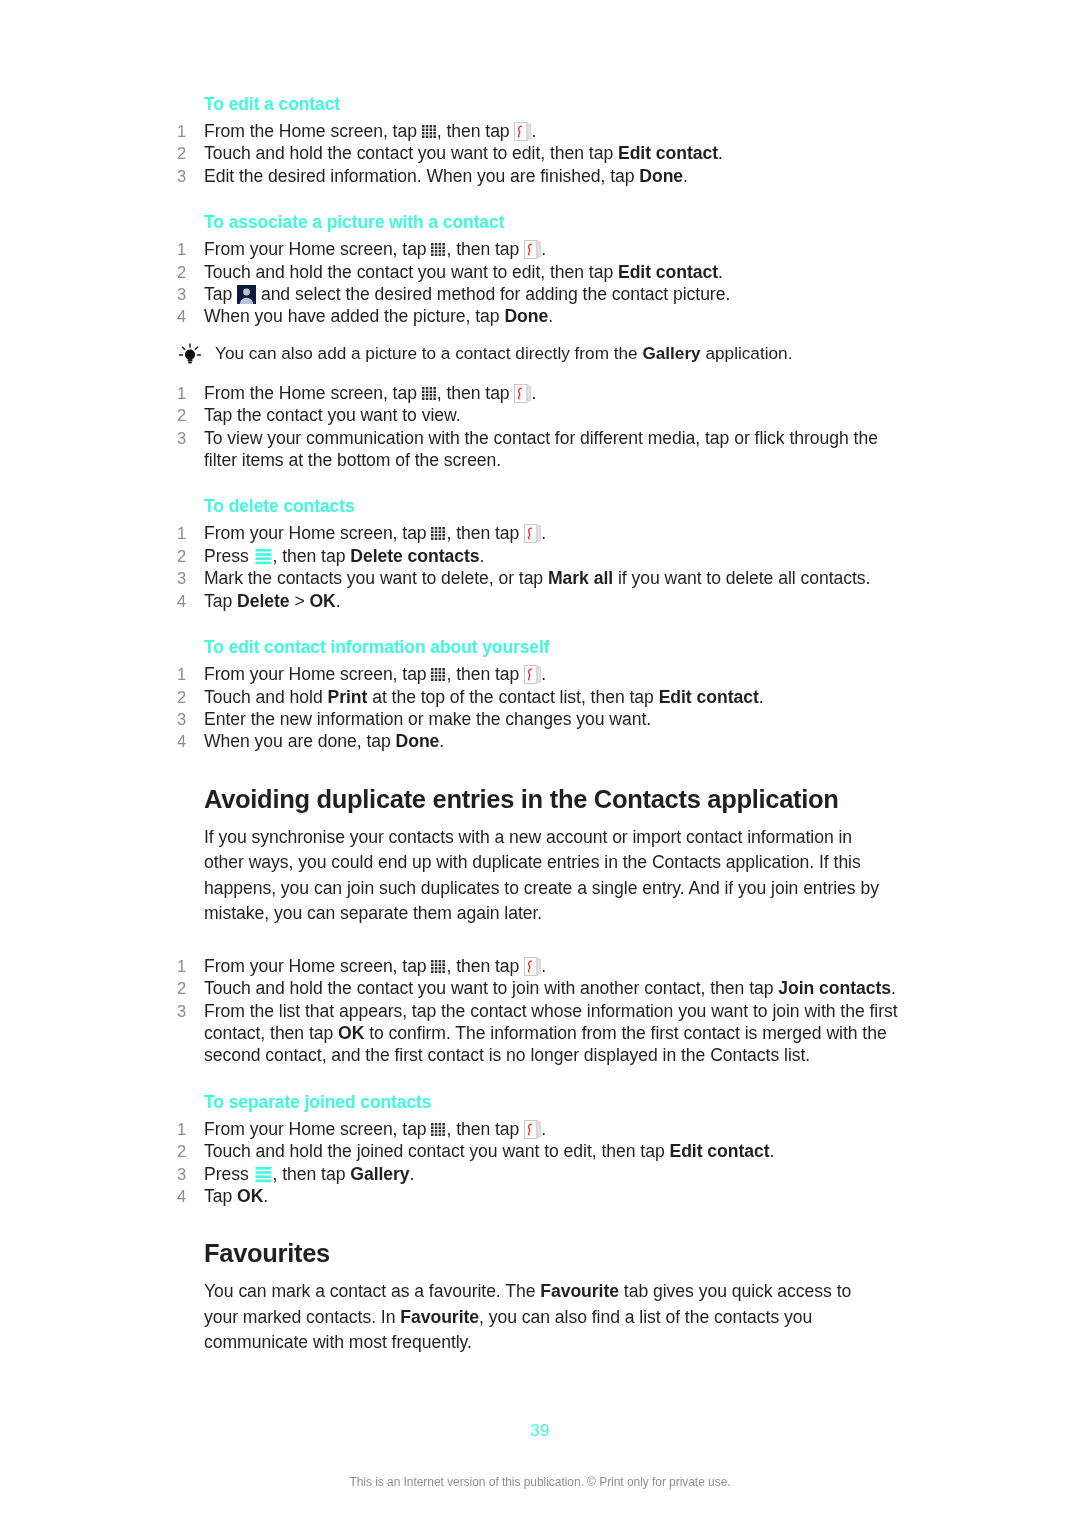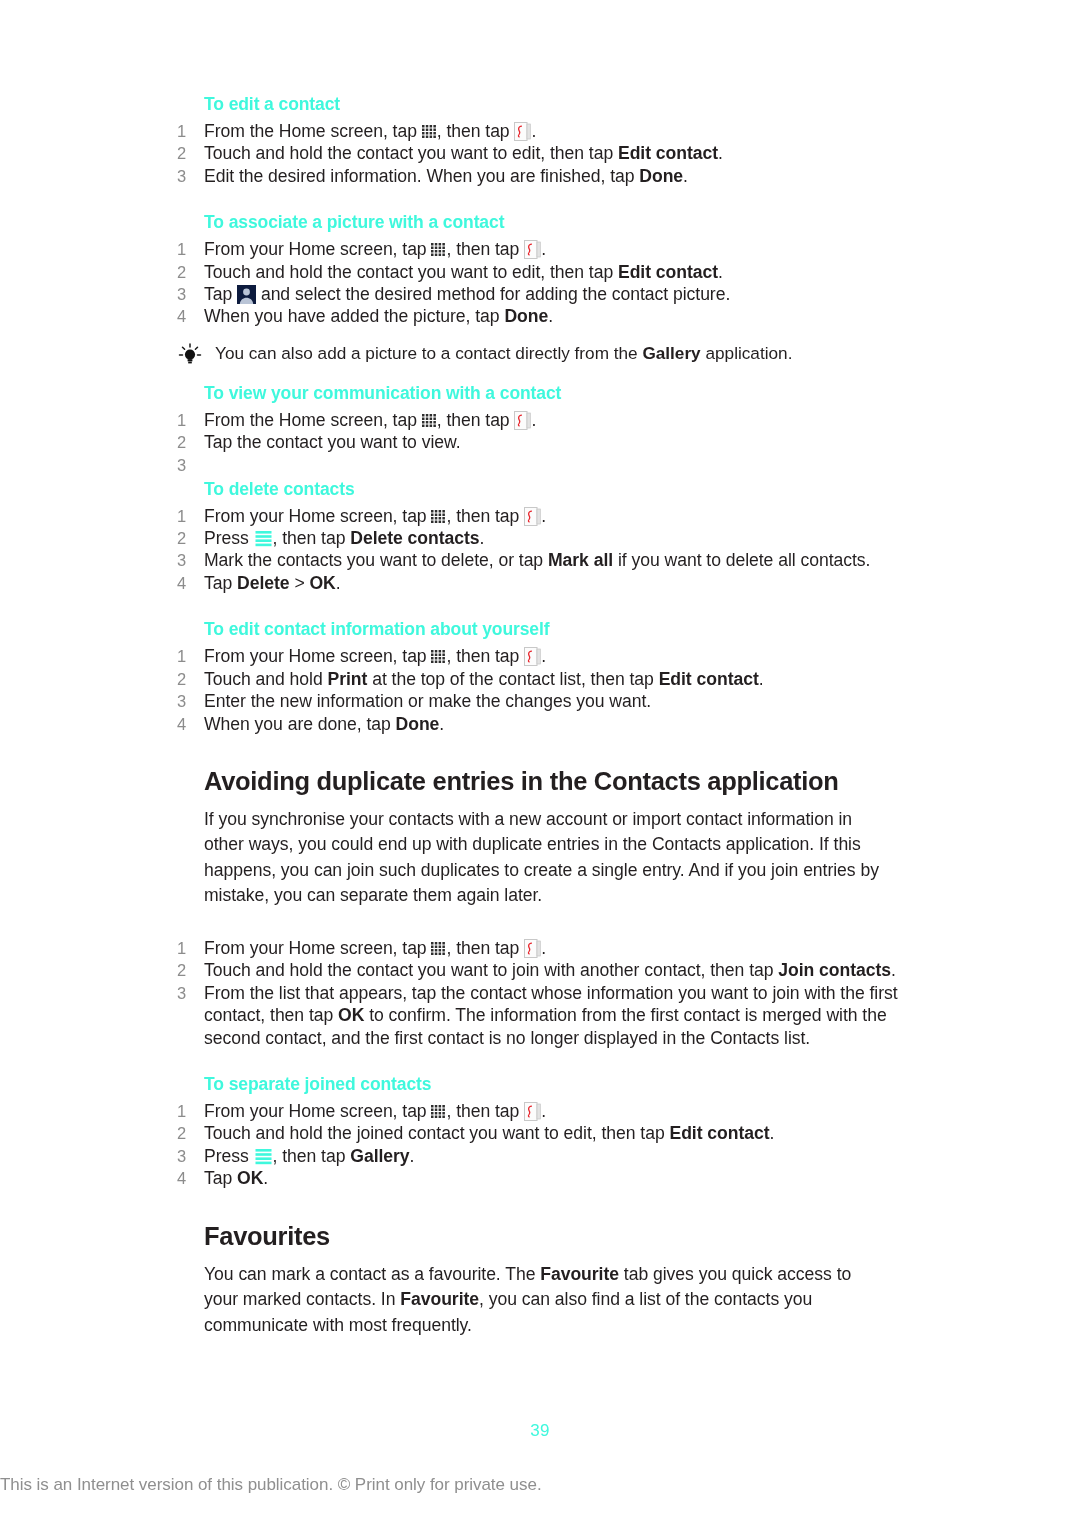--- a/index.html
+++ b/index.html
@@ -148,22 +148,22 @@
     text-align: center;
     font-size: 17px;
     color: #3ff8dd;
     letter-spacing: 0.2px;
   }
   .footer-note {
     position: absolute;
     top: 1475px;
     left: 0;
     width: 1080px;
-    text-align: left;
-    font-size: 17px;
+    text-align: center;
+    font-size: 12px;
     color: #8f8f8f;
     letter-spacing: -0.05px;
   }
 </style>
 </head>
 <body>
 
 <div class="page">
   <div class="content">
 
@@ -241,21 +241,20 @@
             <line x1="23.5" y1="12" x2="20.5" y2="12"></line>
           </g>
           <circle cx="13" cy="11.6" r="5.1" fill="#111111"></circle>
           <rect x="10.6" y="16.2" width="4.8" height="2.1" fill="#111111"></rect>
           <rect x="11.2" y="18.6" width="3.6" height="1.8" fill="#111111"></rect>
         </svg>
       </span>
       <span>You can also add a picture to a contact directly from the <b>Gallery</b> application.</span>
     </div>
 
-    <h3 class="proc-heading">To view your communication with a contact</h3>
     <ol class="steps">
         <li class="step"><span class="step-num">1</span><span>From the Home screen, tap <span class="icon-inline icon-appgrid" style="background: none;"><svg width="15" height="14" viewBox="0 0 15 14">
                 <rect x="0" y="0" width="2.5" height="2.5" fill="#2e2e2e"></rect>
                 <rect x="3.8" y="0" width="2.5" height="2.5" fill="#2e2e2e"></rect>
                 <rect x="7.6" y="0" width="2.5" height="2.5" fill="#2e2e2e"></rect>
                 <rect x="11.399999999999999" y="0" width="2.5" height="2.5" fill="#2e2e2e"></rect>
                 <rect x="0" y="3.5" width="2.5" height="2.5" fill="#2e2e2e"></rect>
                 <rect x="3.8" y="3.5" width="2.5" height="2.5" fill="#2e2e2e"></rect>
                 <rect x="7.6" y="3.5" width="2.5" height="2.5" fill="#2e2e2e"></rect>
                 <rect x="11.399999999999999" y="3.5" width="2.5" height="2.5" fill="#2e2e2e"></rect>
@@ -266,21 +265,21 @@
                 <rect x="0" y="10.5" width="2.5" height="2.5" fill="#2e2e2e"></rect>
                 <rect x="3.8" y="10.5" width="2.5" height="2.5" fill="#2e2e2e"></rect>
                 <rect x="7.6" y="10.5" width="2.5" height="2.5" fill="#2e2e2e"></rect>
                 <rect x="11.399999999999999" y="10.5" width="2.5" height="2.5" fill="#2e2e2e"></rect>
               </svg></span>, then tap <span class="icon-inline icon-contacts"><svg width="17" height="19" viewBox="0 0 17 19" xmlns="http://www.w3.org/2000/svg">
                 <rect x="0.5" y="0.5" width="12.5" height="18" fill="#fcfcfc" stroke="#c8c8c8" stroke-width="1"></rect>
                 <rect x="13" y="2" width="3.3" height="15" fill="#e3e3e3" stroke="#c4c4c4" stroke-width="0.7"></rect>
                 <path d="M7.9 3.6c-2.4 0-3.9 1.5-3.9 3.3 0 1.5 1.1 2.4 1.1 3.6 0 1.6-1.3 2.4-1.3 3.6 0 0.9 0.8 1.5 1.8 1.5l0.2-1.2c-0.5 0-0.8-0.2-0.8-0.6 0-0.9 1.4-1.7 1.4-3.4 0-1.4-1.1-2.3-1.1-3.5 0-1.2 1-2.1 2.6-2.1z" fill="#e8262d"></path>
               </svg></span>.</span></li>
         <li class="step"><span class="step-num">2</span><span>Tap the contact you want to view.</span></li>
-        <li class="step"><span class="step-num">3</span></li>
+        <li class="step"><span class="step-num">3</span><span>To view your communication with the contact for different media, tap or flick through the filter items at the bottom of the screen.</span></li>
       </ol>
 
     <div class="gap-md"></div>
 
     <h3 class="proc-heading">To delete contacts</h3>
     <ol class="steps">
         <li class="step"><span class="step-num">1</span><span>From your Home screen, tap <span class="icon-inline icon-appgrid" style="background: none;"><svg width="15" height="14" viewBox="0 0 15 14">
                 <rect x="0" y="0" width="2.5" height="2.5" fill="#2e2e2e"></rect>
                 <rect x="3.8" y="0" width="2.5" height="2.5" fill="#2e2e2e"></rect>
                 <rect x="7.6" y="0" width="2.5" height="2.5" fill="#2e2e2e"></rect>

